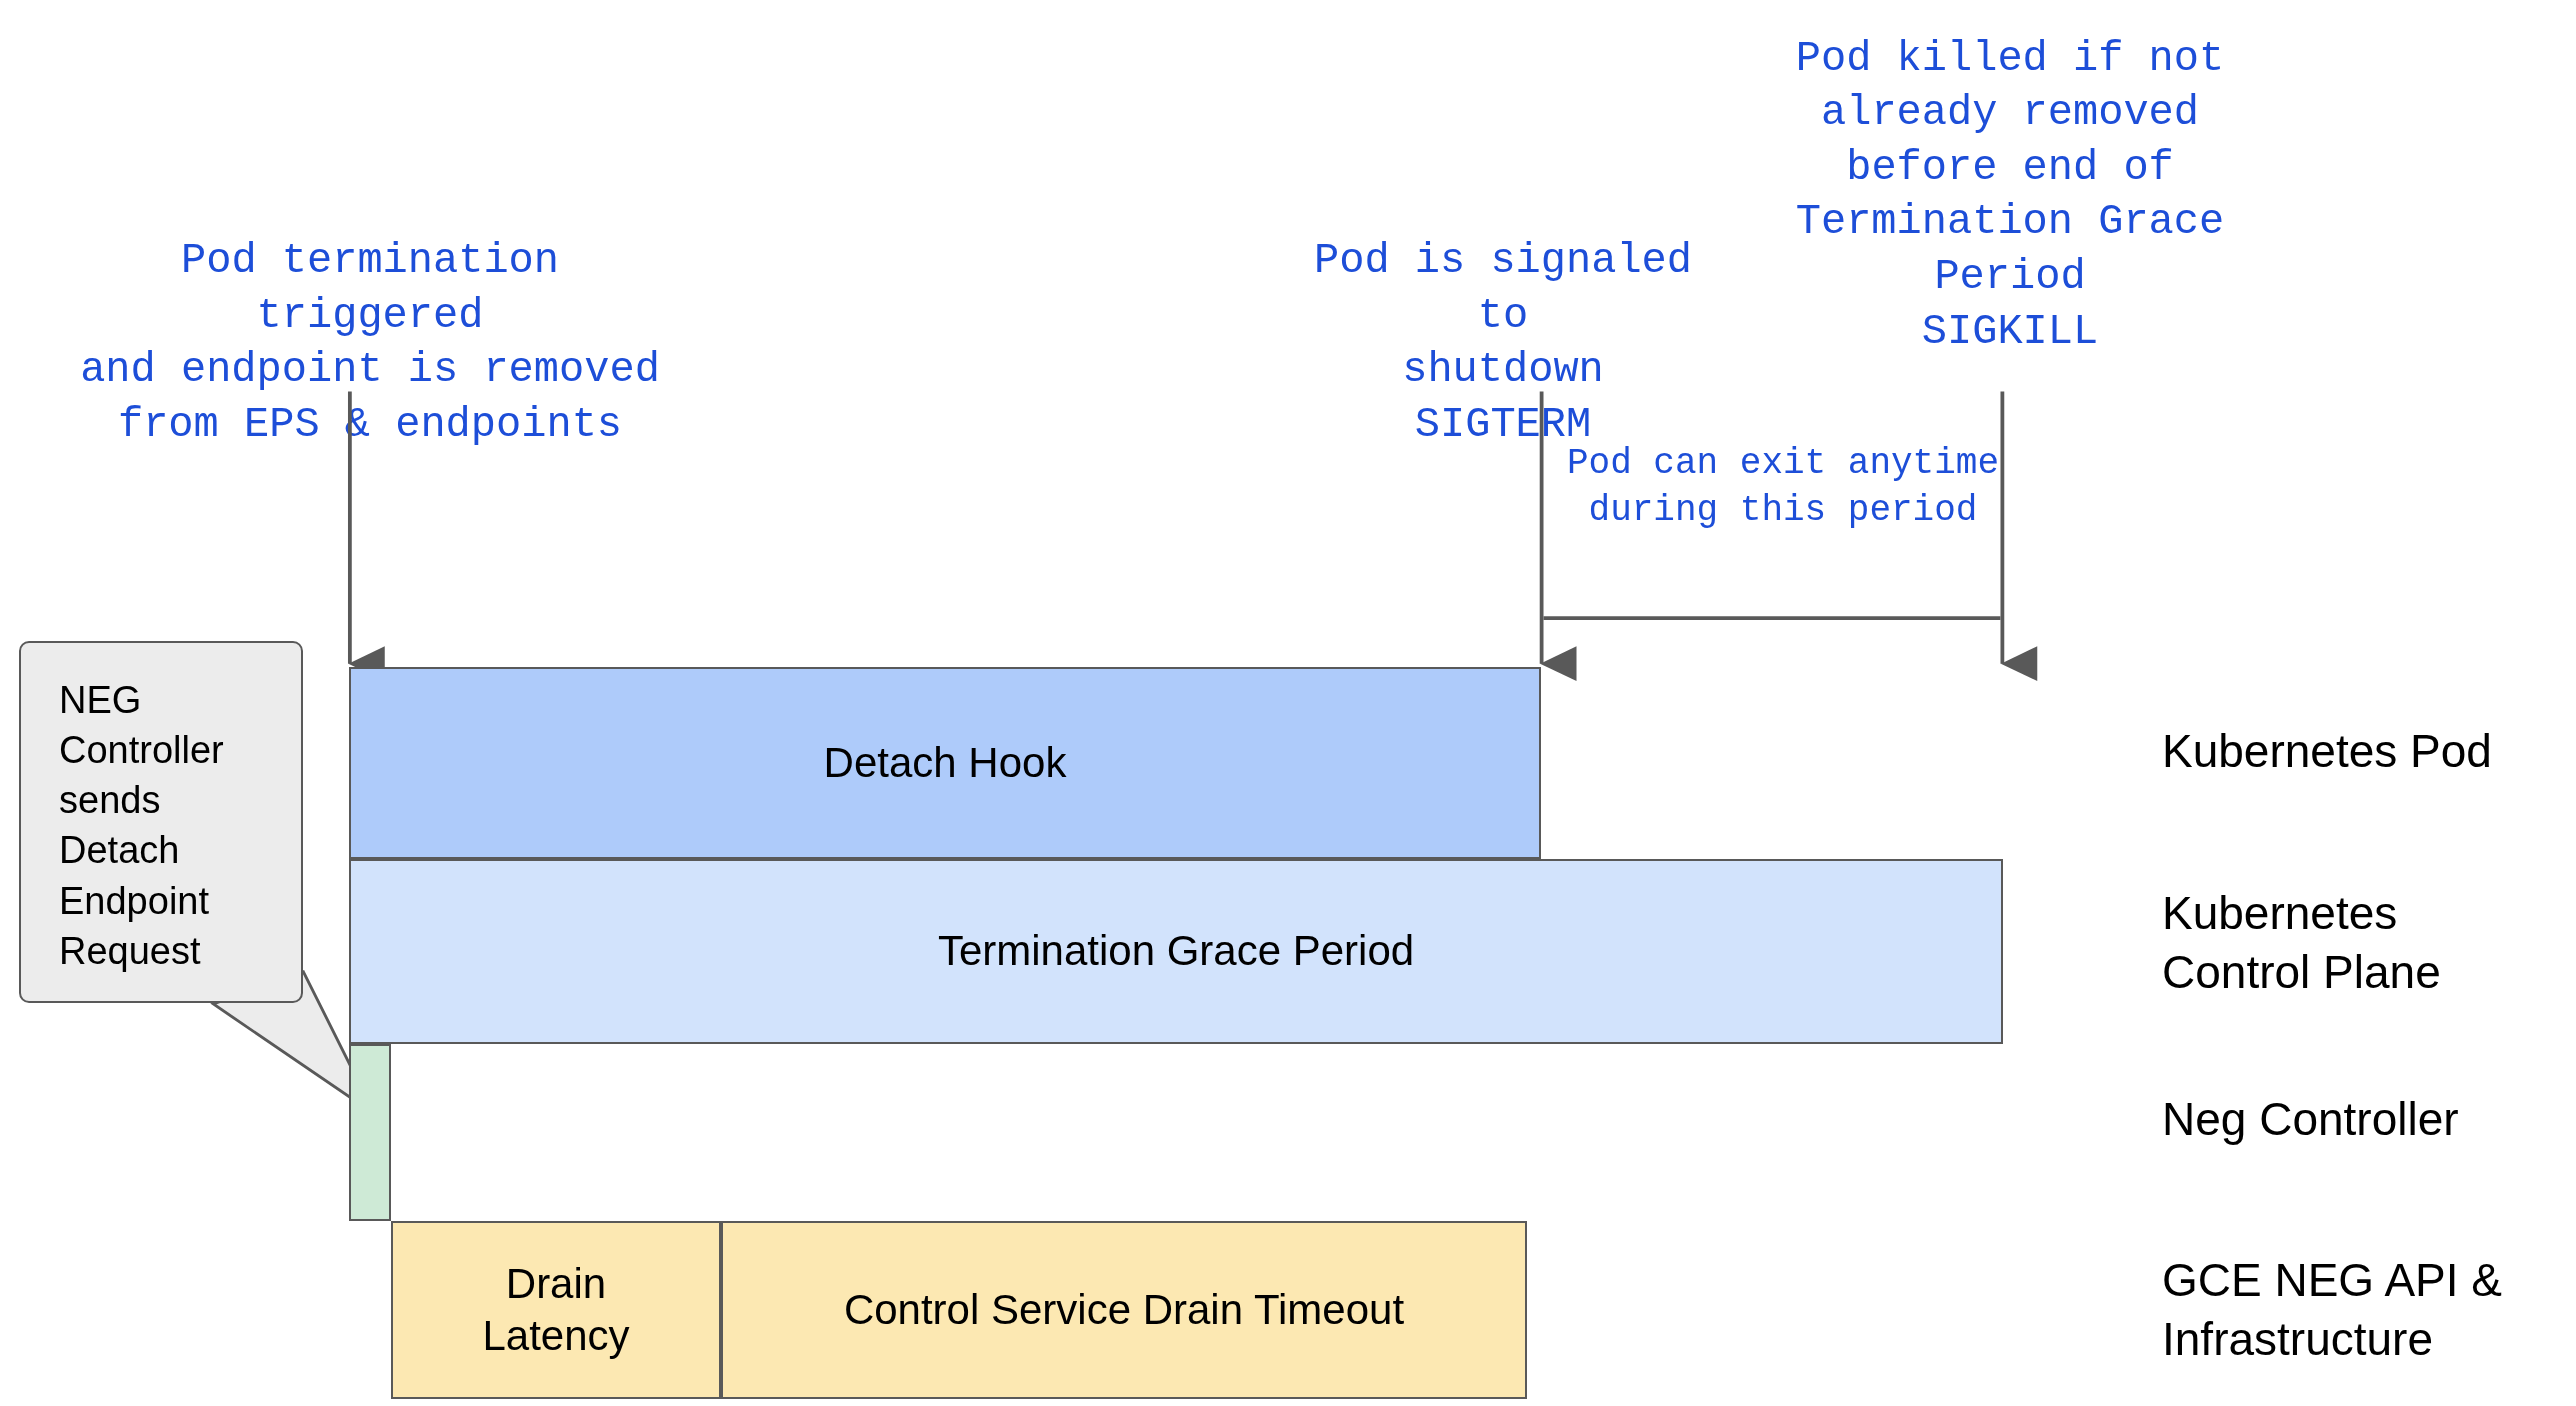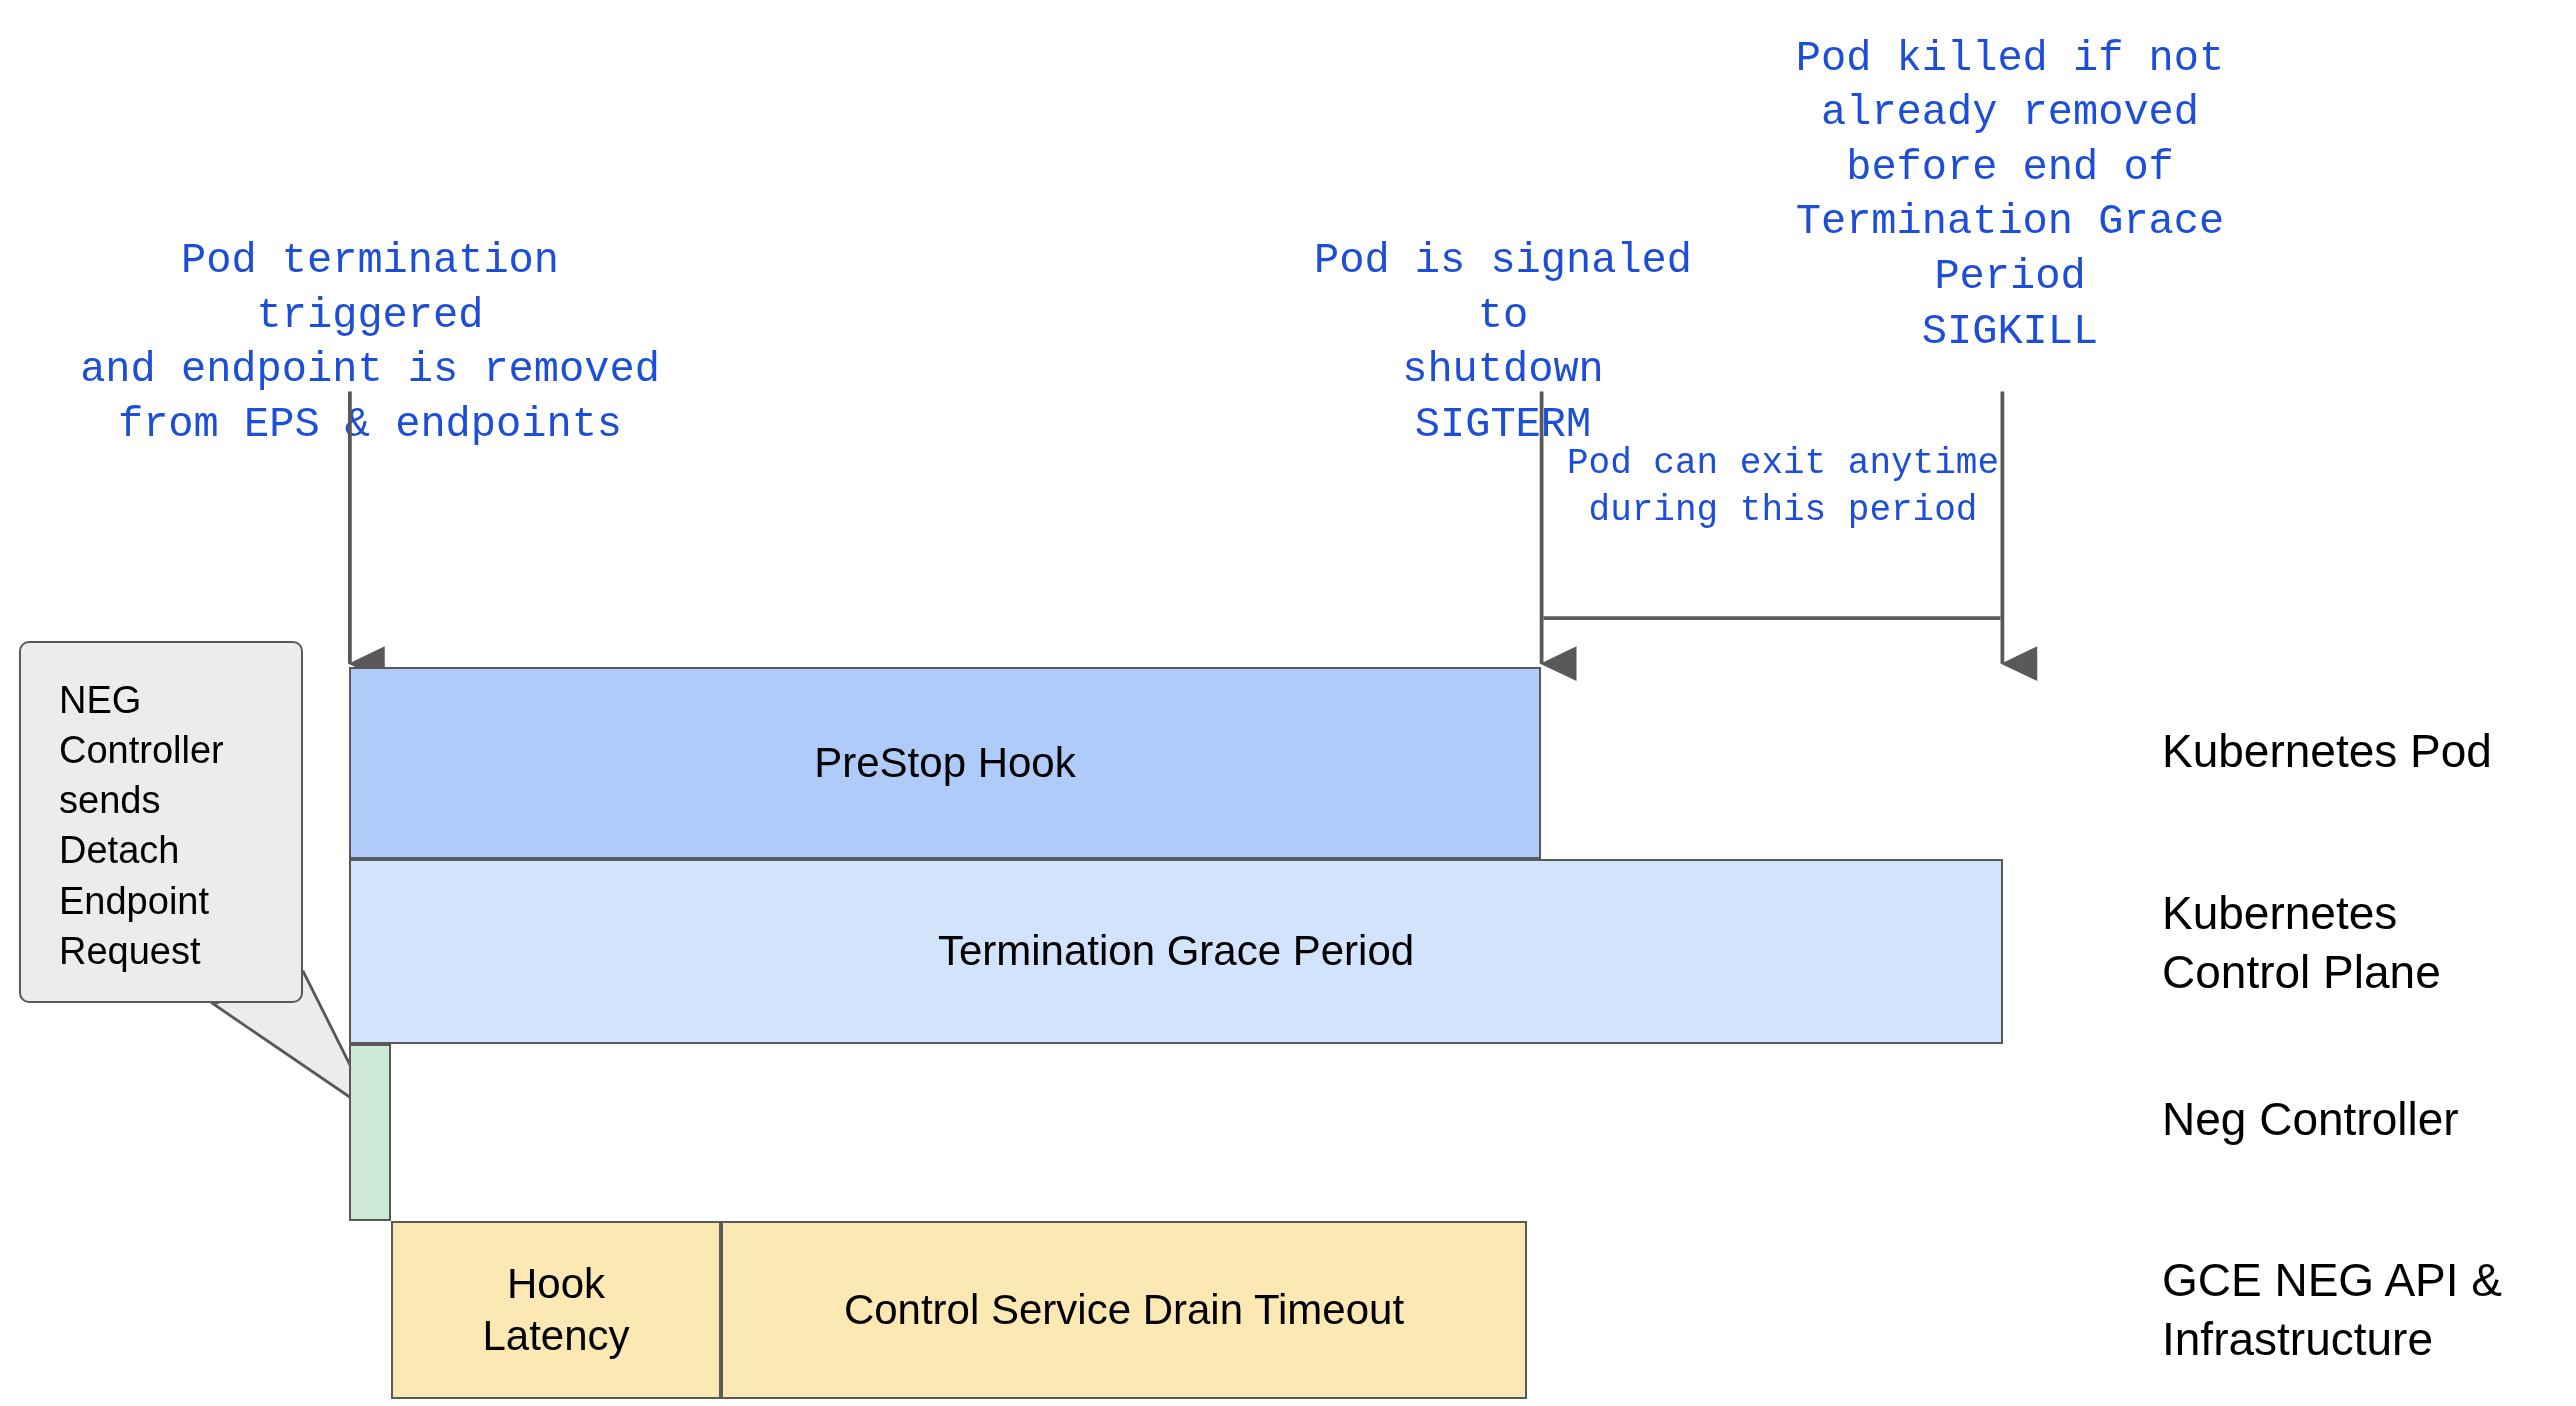--- a/index.html
+++ b/index.html
@@ -196,28 +196,28 @@
     <path d="M 320 1025 L 395 1175 L 225 1059 Z" fill="#ececec" stroke="#595959" stroke-width="3" stroke-linejoin="miter"></path>
   </svg>
 
   <div id="callout-neg">NEG
 Controller
 sends
 Detach
 Endpoint
 Request</div>
 
-  <div class="bar" id="bar-prestop">PreStop Hook</div>
+  <div class="bar" id="bar-prestop">Detach Hook</div>
 
 
   <div class="bar" id="bar-tgp">Termination Grace Period</div>
 
   <div class="bar" id="bar-neg"></div>
 
-  <div class="bar" id="bar-drain-latency">Hook
+  <div class="bar" id="bar-drain-latency">Drain
 Latency</div>
 
   <div class="bar" id="bar-backend-drain">Control Service Drain Timeout</div>
 
   <div class="lane-label" id="lane-pod">Kubernetes Pod</div>
 
   <div class="lane-label" id="lane-control">Kubernetes
 Control Plane</div>
 
   <div class="lane-label" id="lane-neg">Neg Controller</div>

